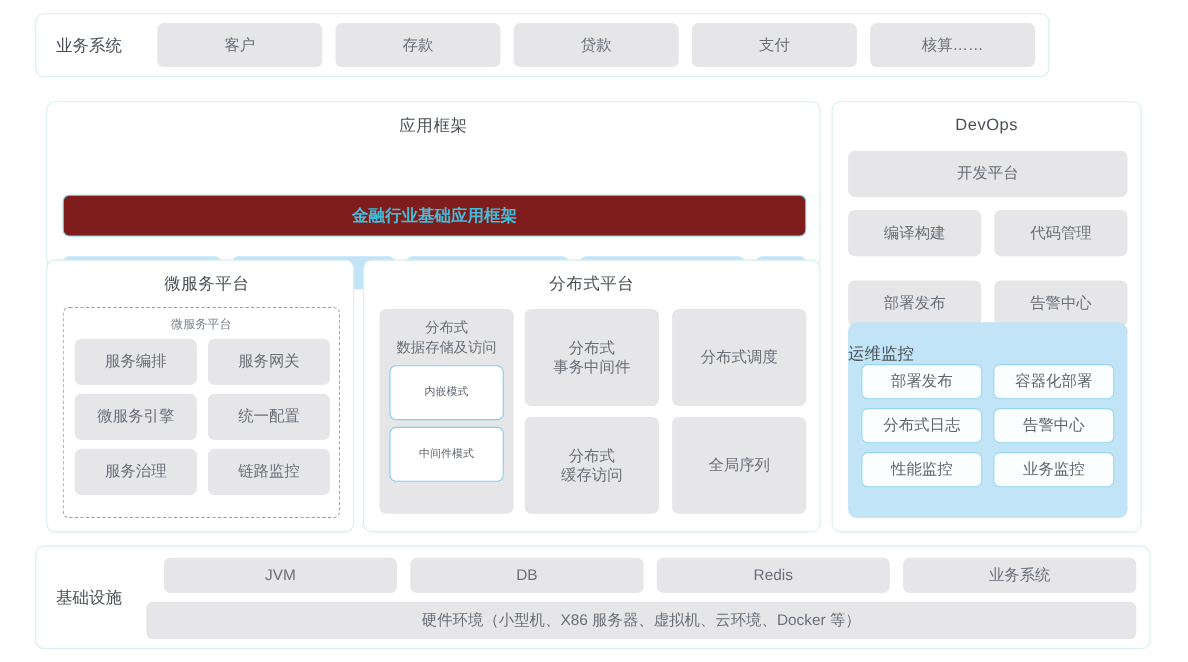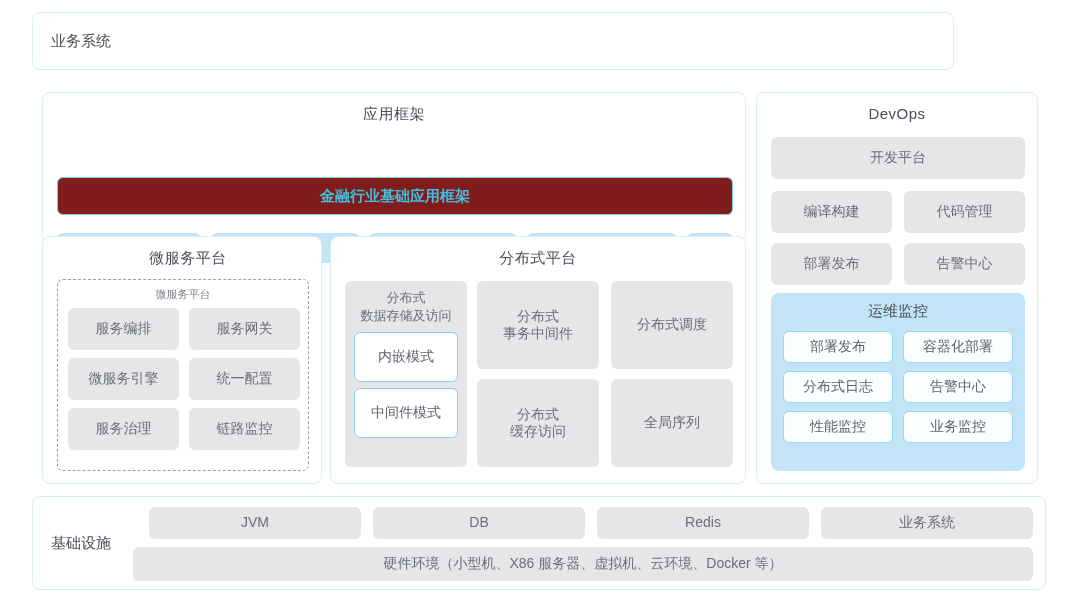--- a/index.html
+++ b/index.html
@@ -125,50 +125,50 @@
   #dist-col1 {
     position: absolute; left: 14px; top: 44px; width: 122px; height: 186px;
     background: #e6e6e8; border-radius: 6px; box-sizing: border-box;
     padding-top: 8px;
   }
   #dist-col1-title {
     text-align: center; font-size: 13px; color: #6a6f76; line-height: 1.35;
   }
   #dist-col1 .sub {
     width: 104px; height: 50px; margin: 6px auto 0 auto;
-    border-radius: 6px; font-size: 14px;
+    border-radius: 6px; font-size: 10px;
   }
   #dist-col1 .sub.first { margin-top: 8px; }
 
   #dist-rest {
     position: absolute; left: 146px; top: 44px; width: 256px; height: 186px;
     display: grid; grid-template-columns: 1fr 1fr; grid-template-rows: 1fr 1fr;
     gap: 10px 12px;
   }
   #dist-rest .chip { font-size: 14px; }
 
   
   #devops-panel { left: 756px; top: 92px; width: 282px; height: 392px; }
   #devops-title { margin-top: 12px; font-size: 15px; }
   #devops-top {
     position: absolute; left: 14px; top: 44px; width: 254px; height: 42px;
   }
   #devops-top .chip { width: 100%; height: 42px; }
   #devops-grid {
     position: absolute; left: 14px; top: 98px; width: 254px;
-    display: grid; grid-template-columns: 1fr 1fr; gap: 10px 12px;
+    display: grid; grid-template-columns: 1fr 1fr; gap: 22px 12px;
   }
   #devops-grid .chip { height: 42px; }
 
   #ops-block {
     position: absolute; left: 14px; top: 200px; width: 254px; height: 178px;
     background: #c2e4f7; border-radius: 8px; box-sizing: border-box;
   }
   #ops-title {
-    text-align: center; font-size: 15px; color: #4a4f56; padding-top: 9px;
+    text-align: left; font-size: 15px; color: #4a4f56; padding-top: 19px;
   }
   #ops-grid {
     position: absolute; left: 12px; top: 38px; width: 230px;
     display: grid; grid-template-columns: 1fr 1fr; gap: 8px 10px;
   }
   #ops-grid .chip { height: 32px; font-size: 14px; }
 
   
   #infra-panel { left: 32px; top: 496px; width: 1014px; height: 94px; }
   #infra-label {
@@ -184,20 +184,27 @@
   #infra-top .chip { flex: 1; height: 32px; }
   #infra-bottom .chip { width: 100%; height: 34px; font-size: 14px; }
 </style>
 </head>
 <body>
 
 <div class="canvas">
 
   <div class="panel" id="biz-panel">
     <div id="biz-label">业务系统</div>
+    <div id="biz-chips">
+      <div class="chip">客户</div>
+      <div class="chip">存款</div>
+      <div class="chip">贷款</div>
+      <div class="chip">支付</div>
+      <div class="chip">核算……</div>
+    </div>
   </div>
 
   <div class="panel" id="appfw-panel">
     <div class="panel-title" id="appfw-title">应用框架</div>
     <div id="appfw-chips">
       <div class="chip blue">日间联机</div>
       <div class="chip blue">日间批量</div>
       <div class="chip blue">日终批处理</div>
       <div class="chip blue">定时任务</div>
       <div class="chip blue">...</div>

